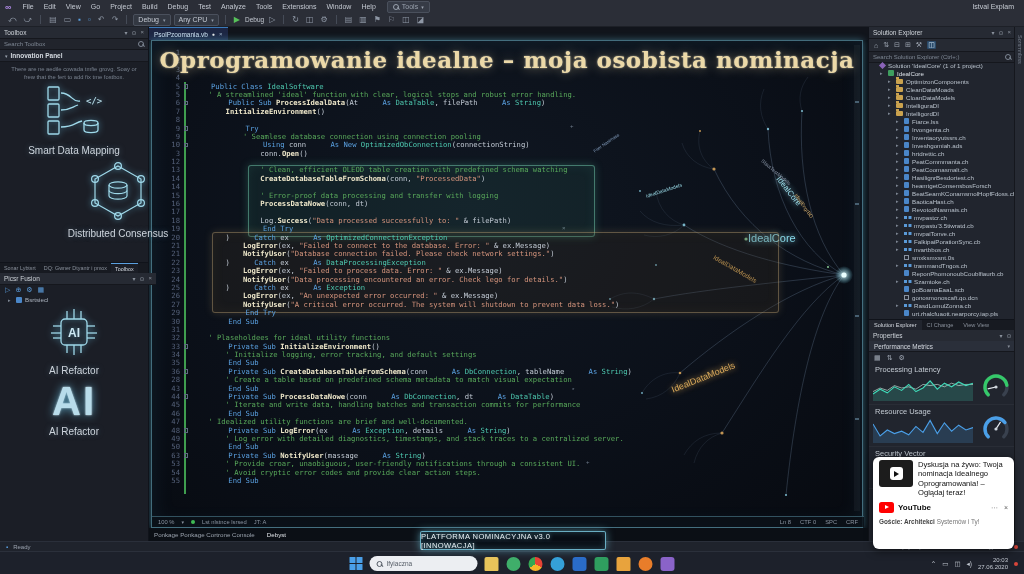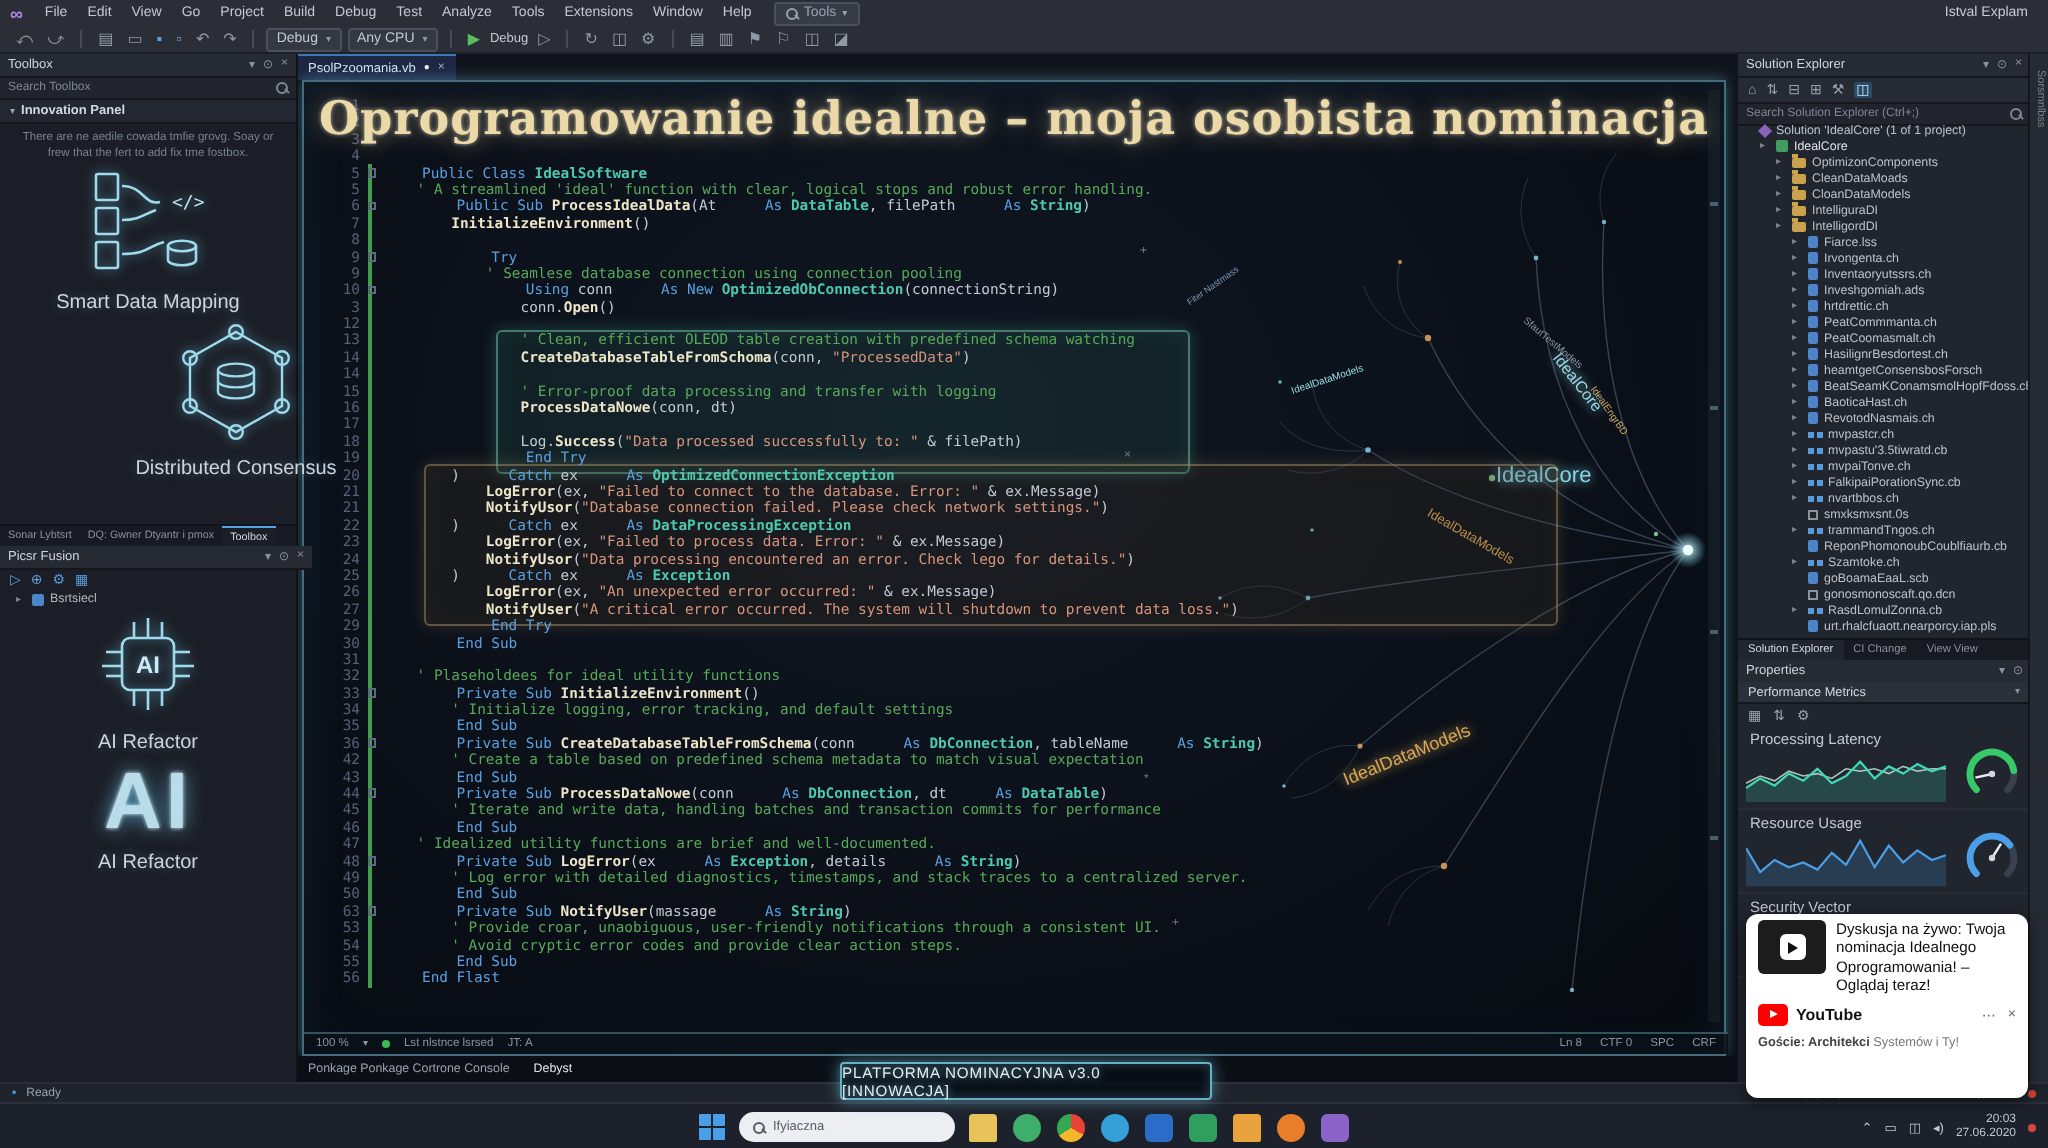--- a/index.html
+++ b/index.html
@@ -52,21 +52,21 @@
   #doctitle{position:absolute;left:0;top:5px;width:100%;text-align:center;z-index:6;
      font-family:"DejaVu Serif","Liberation Serif",serif;font-weight:bold;font-size:23px;letter-spacing:.5px;
      color:#ecd9a8;text-shadow:0 0 12px rgba(255,235,180,.45),0 0 2px rgba(255,250,230,.6);}
   #codearea{position:absolute;left:4px;top:4px;right:10px;bottom:14px;overflow:hidden;z-index:4;
      font-family:"DejaVu Sans Mono","Liberation Mono",monospace;font-size:7.2px;line-height:8.4px;padding-top:4px;}
   .cl{display:flex;height:8.4px;position:relative;z-index:2;}
   .ln{width:24px;text-align:right;color:#55617a;flex:none;padding-right:3px;}
   .fs{width:8px;flex:none;position:relative;}
   .fs.f::before{content:"";position:absolute;top:1.4px;left:0.5px;width:4.6px;height:4.6px;border:1px solid #5f6a80;box-sizing:border-box;}
   .ct{white-space:pre;flex:none;}
-  .tk-k{color:#5aa0e0;padding-left:20px;} .tk-y{color:#4ec9b0;font-weight:bold;} .tk-c{color:#58a85a;} .tk-r{color:#d6957d;} .tk-m{color:#ece5c8;font-weight:bold;} .tk-p{color:#c2cad4;}
+  .tk-k{color:#5aa0e0;padding-left:20px;} .tk-y{color:#4ec9b0;} .tk-c{color:#58a85a;} .tk-r{color:#d6957d;} .tk-m{color:#ece5c8;font-weight:bold;} .tk-p{color:#c2cad4;}
   .hlbox{position:absolute;z-index:1;border-radius:3px;}
   .hl-g{background:rgba(70,170,140,.10);border:1px solid rgba(130,230,195,.45);box-shadow:0 0 8px rgba(90,220,180,.25), inset 0 0 12px rgba(90,220,180,.08);}
   .hl-b{background:rgba(70,55,35,.22);border:1px solid rgba(205,175,125,.4);box-shadow:0 0 8px rgba(200,170,110,.2), inset 0 0 14px rgba(200,170,110,.06);}
   #modbar{position:absolute;left:32px;top:41px;width:2px;height:412px;background:#3f9e4f;z-index:3;}
   #minimap{position:absolute;right:2px;top:4px;bottom:16px;width:6px;background:rgba(255,255,255,.04);z-index:5;}
   #minimap i{position:absolute;left:1px;width:4px;height:2px;background:rgba(150,200,230,.4);}
   #treelayer{position:absolute;right:6px;top:26px;width:300px;height:450px;z-index:2;}
   #treelayer svg{position:absolute;left:0;top:0;}
   .tlab{position:absolute;white-space:nowrap;font-family:"Liberation Sans",sans-serif;transform-origin:left center;}
   .tlab.glow{text-shadow:0 0 6px currentColor;}
@@ -571,21 +571,21 @@
               <span class="ln">35</span>
               <span class="fs"></span>
               <span class="ct"><span class="tk-k">    End Sub</span></span>
             </div>
             <div class="cl">
               <span class="ln">36</span>
               <span class="fs f"></span>
               <span class="ct"><span class="tk-k">    Private Sub </span><span class="tk-m">CreateDatabaseTableFromSchema</span><span class="tk-p">(conn </span><span class="tk-k">As </span><span class="tk-y">DbConnection</span><span class="tk-p">, tableName </span><span class="tk-k">As </span><span class="tk-y">String</span><span class="tk-p">)</span></span>
             </div>
             <div class="cl">
-              <span class="ln">42</span>
+              <span class="ln">28</span>
               <span class="fs"></span>
               <span class="ct"><span class="tk-c">        ' Create a table based on predefined schema metadata to match visual expectation</span></span>
             </div>
             <div class="cl">
               <span class="ln">43</span>
               <span class="fs"></span>
               <span class="ct"><span class="tk-k">    End Sub</span></span>
             </div>
             <div class="cl">
               <span class="ln">44</span>
@@ -634,25 +634,20 @@
             </div>
             <div class="cl">
               <span class="ln">54</span>
               <span class="fs"></span>
               <span class="ct"><span class="tk-c">        ' Avoid cryptic error codes and provide clear action steps.</span></span>
             </div>
             <div class="cl">
               <span class="ln">55</span>
               <span class="fs"></span>
               <span class="ct"><span class="tk-k">    End Sub</span></span>
-            </div>
-            <div class="cl">
-              <span class="ln">56</span>
-              <span class="fs"></span>
-              <span class="ct"><span class="tk-k">End Flast</span></span>
             </div>
           </div>
       </div>
       <div id="modbar"></div>
       <div id="minimap">
         <i style="top:12%"></i>
           <i style="top:34%"></i>
           <i style="top:58%"></i>
           <i style="top:80%"></i>
       </div>

